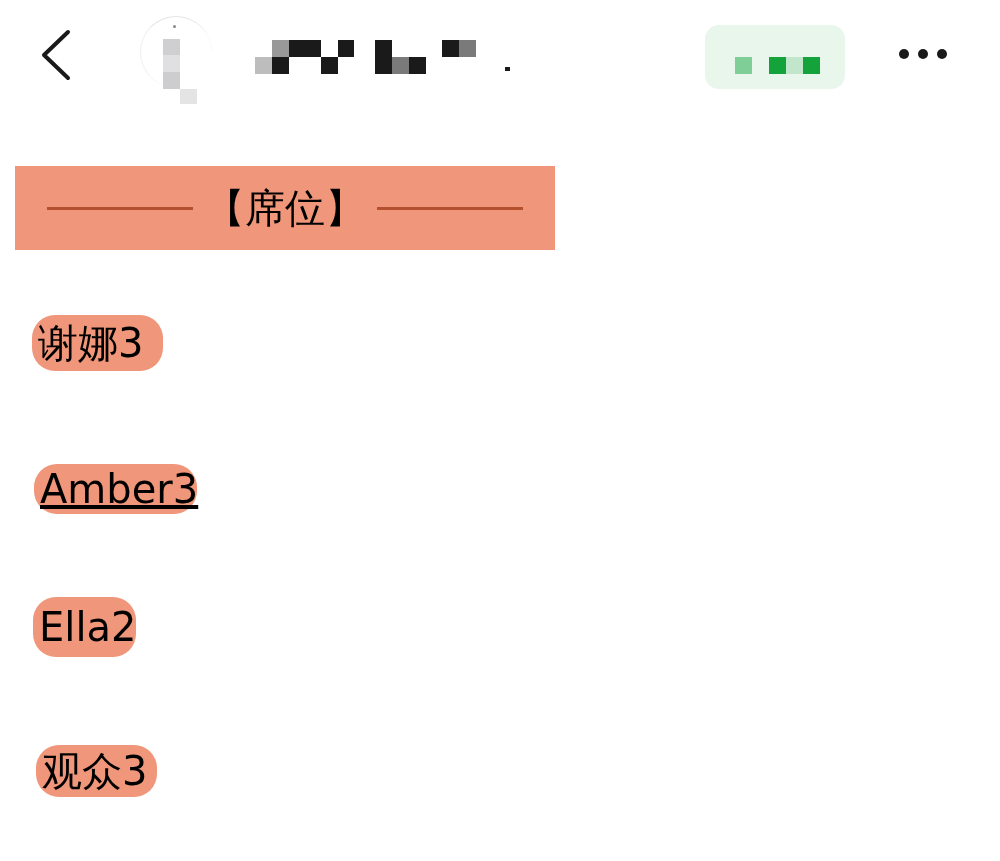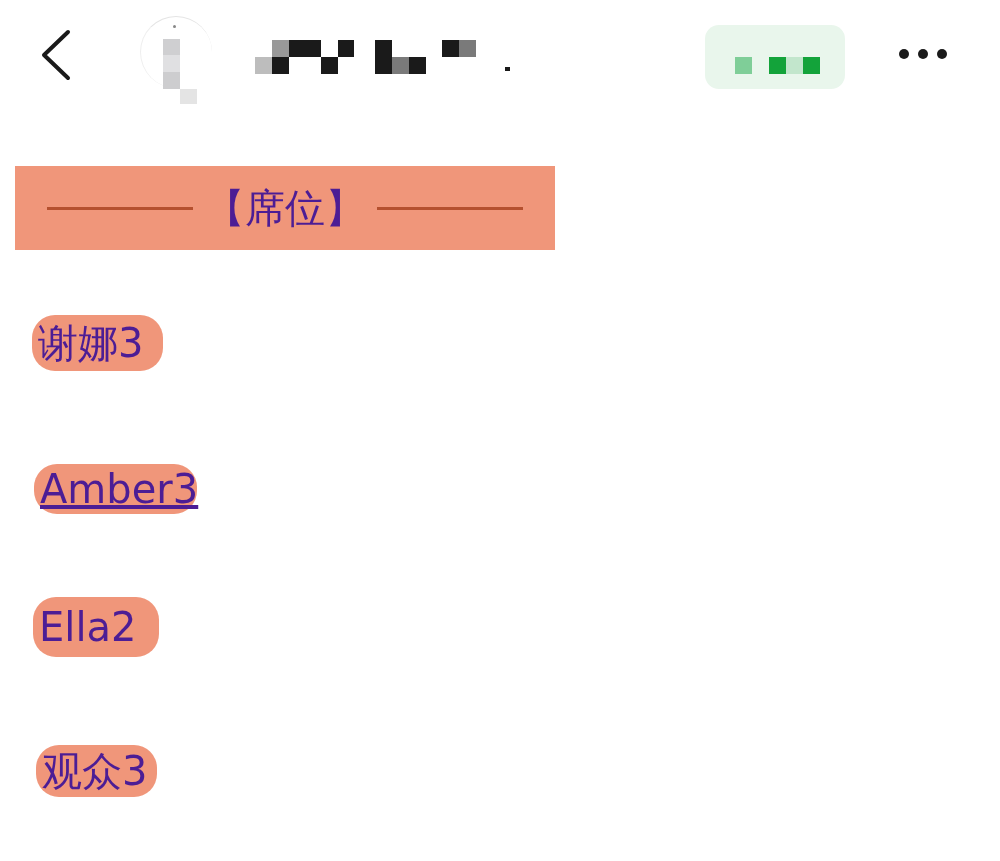--- a/index.html
+++ b/index.html
@@ -25,35 +25,35 @@
     .pill {
       left: 705px; top: 25px; width: 140px; height: 64px;
       background: #e9f6ec; border-radius: 14px; cursor: pointer;
     }
     .pill-dot { position: absolute; top: 32px; width: 17px; height: 17px; }
     .more-btn { left: 890px; top: 36px; width: 66px; height: 36px; cursor: pointer; display: flex; align-items: center; justify-content: center; gap: 9px; }
     .more-btn span { width: 10px; height: 10px; border-radius: 50%; background: #1a1a1a; display: block; }
 
     
     .hl {
-      background: #F0967A; color: #4c1d95;
+      background: #F0967A; color: #000000;
       display: flex; align-items: center; box-sizing: border-box;
     }
     .section-header {
       left: 15px; top: 166px; width: 540px; height: 84px;
       font-size: 40px; justify-content: center; letter-spacing: 0;
     }
     .section-header .dash { display: inline-block; height: 3px; background: #B5502F; }
     .section-header .label { margin: 0 12px; white-space: nowrap; }
     .seat {
       font-size: 40px; padding: 0 6px; white-space: nowrap; line-height: 1; border-radius: 23px;
     }
     .seat-0 { left: 32px; top: 315px; height: 56px; width: 131px; }
     .seat-1 { left: 34px; top: 464px; height: 50px; width: 163px; text-decoration: underline; }
-    .seat-2 { left: 33px; top: 597px; height: 60px; width: 126px; }
+    .seat-2 { left: 33px; top: 597px; height: 60px; width: 103px; }
     .seat-3 { left: 36px; top: 745px; height: 52px; width: 121px; }
   </style>
 </head>
 <body>
 
 <div class="abs back-btn">
   <svg width="52" height="64" viewBox="0 0 52 64">
     <polyline points="38,10 14,33 38,56" fill="none" stroke="#1a1a1a" stroke-width="4" stroke-linecap="round" stroke-linejoin="round"></polyline>
   </svg>
 </div>

